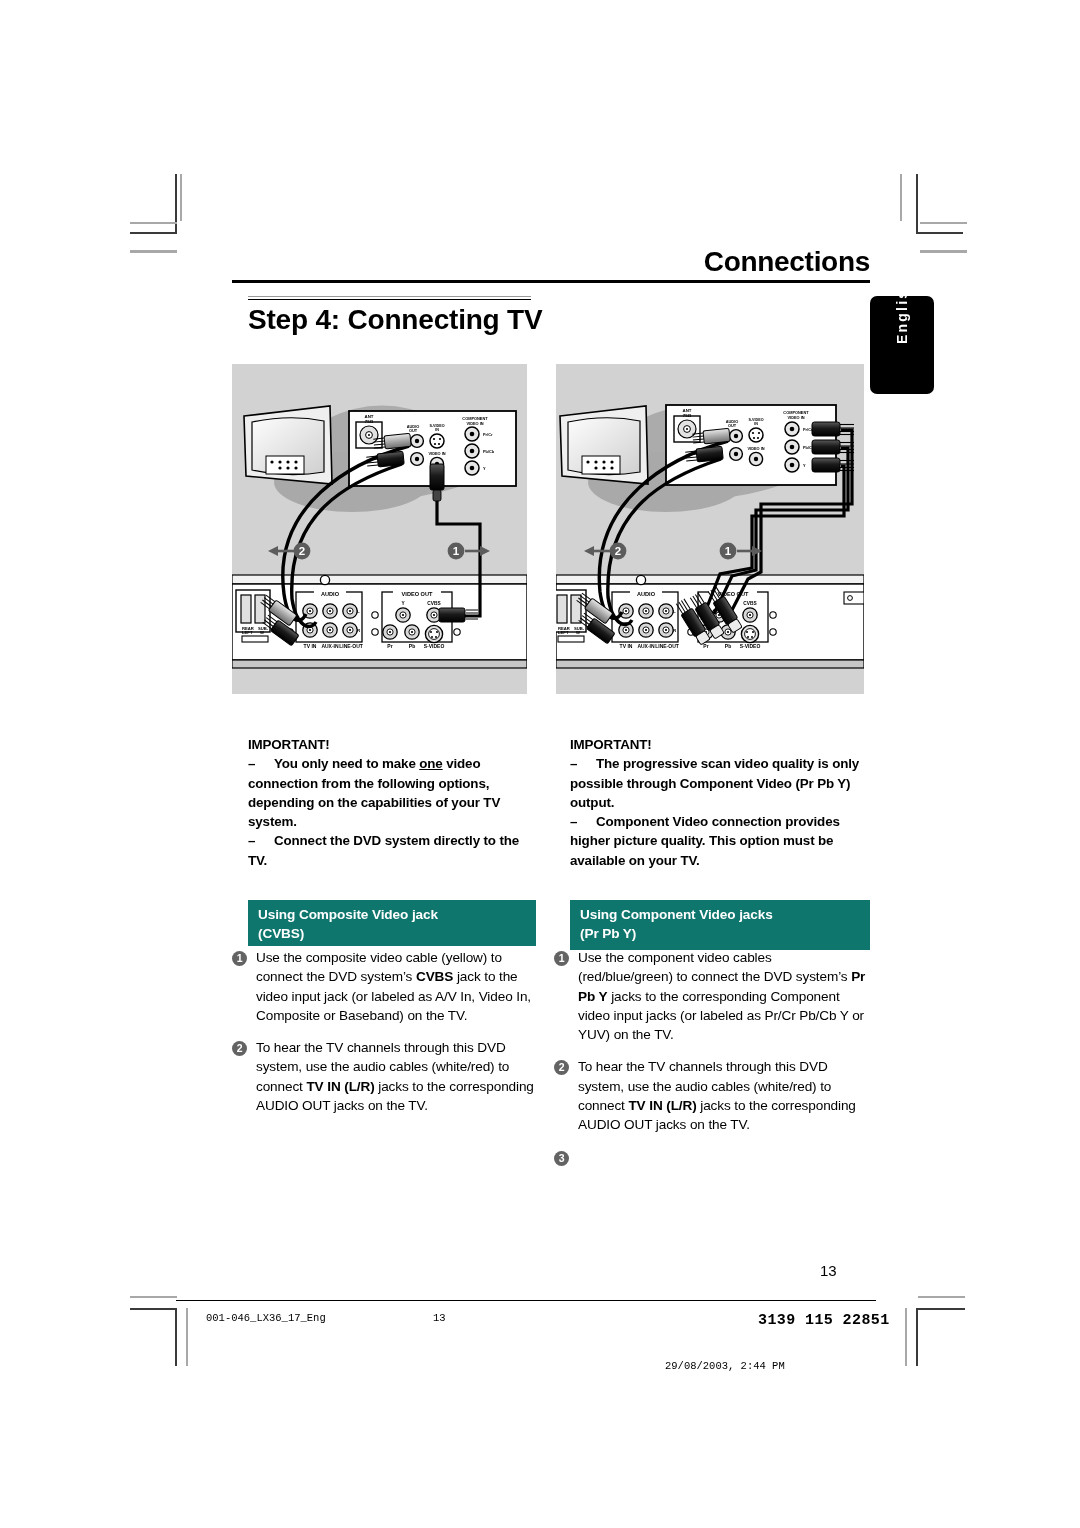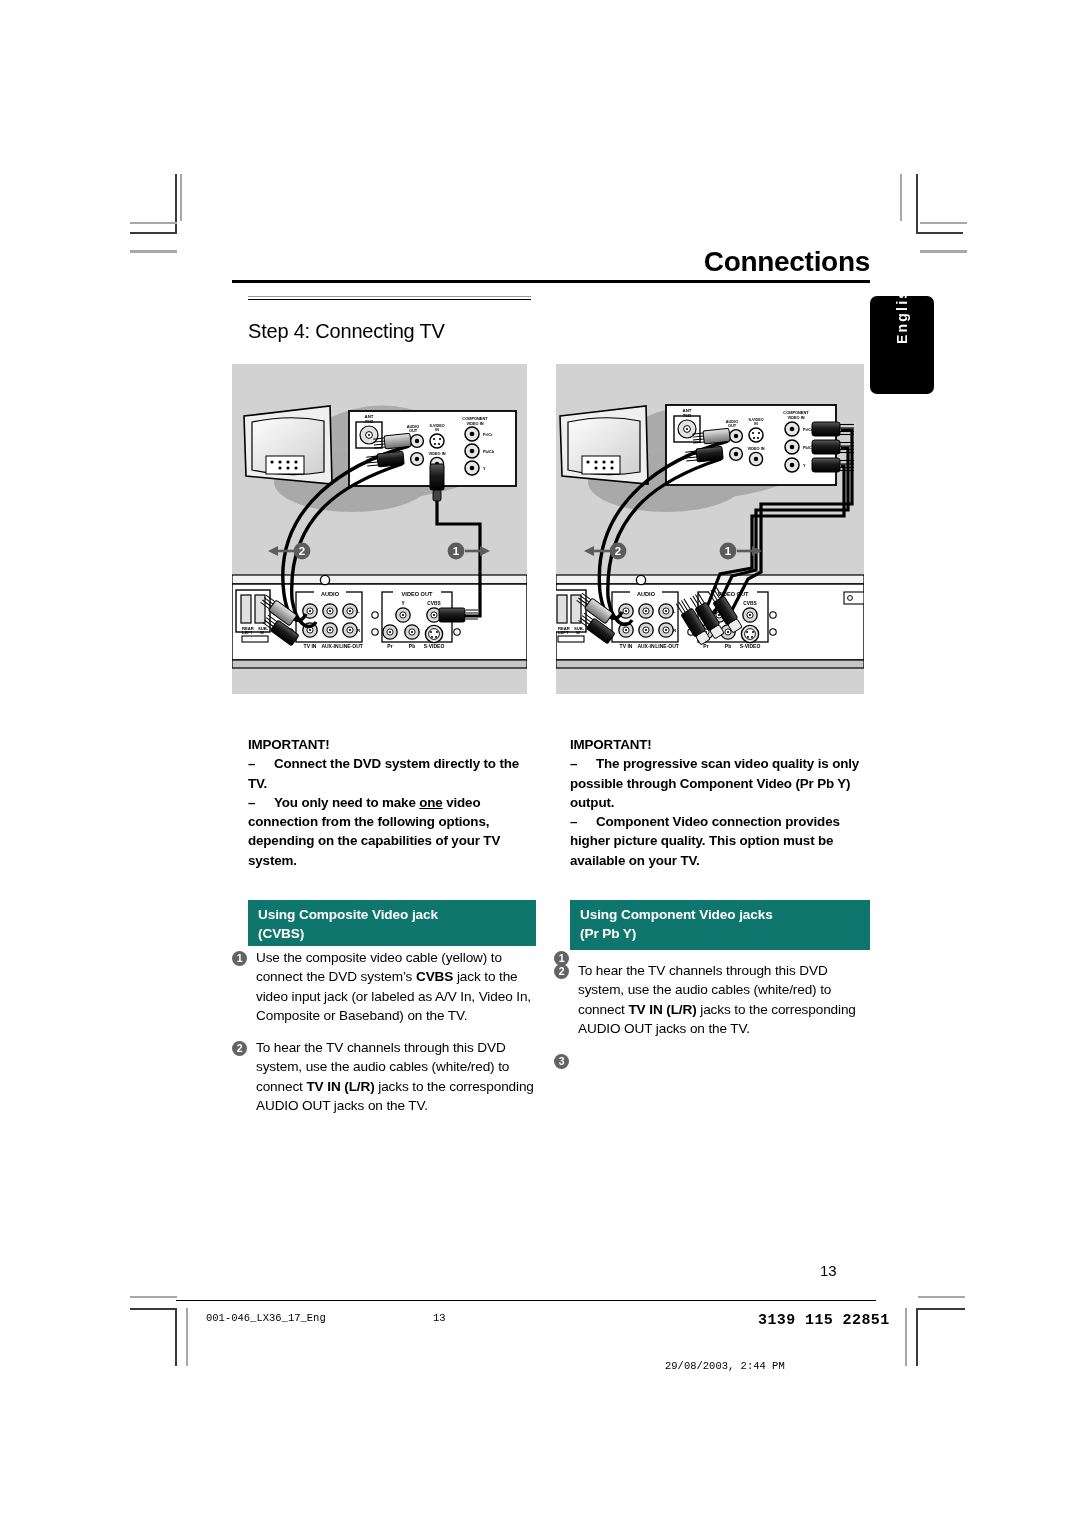--- a/index.html
+++ b/index.html
@@ -59,22 +59,22 @@
     display: flex;
     align-items: center;
     justify-content: center;
   }
 
   
   #step-heading-wrap { position: absolute; left: 248px; top: 296px; width: 290px; }
   #step-rule-top { height: 1px; background: #9a9a9a; width: 283px; }
   #step-rule-top2 { height: 1px; background: #000; width: 283px; margin-top: 2px; }
   #step-heading {
-    font-size: 20px; font-weight: normal;
-    margin-top: 20px; letter-spacing: -0.2px;
+    font-size: 28px; font-weight: bold;
+    margin-top: 4px; letter-spacing: -0.2px;
     white-space: nowrap;
   }
 
   
   .diagram {
     position: absolute;
     background: #d2d2d2;
     overflow: hidden;
   }
   #diagram-left  { left: 232px; top: 364px; width: 295px; height: 330px; }
@@ -705,24 +705,24 @@
       <text x="172" y="191.4" font-size="11.5" font-weight="bold" fill="#fff" text-anchor="middle" font-family="Liberation Sans, sans-serif">1</text>
       <line x1="181" y1="187" x2="202" y2="187" stroke="#5c5c5c" stroke-width="2.6"></line>
       <polygon points="206,187 196,182 196,192" fill="#5c5c5c"></polygon>
     </g>
   </svg>
 </div>
 
 <div id="important-left" class="important-block">
   <div class="imp-title">IMPORTANT!</div>
   <div class="imp-item">
-    <span class="dash">–</span><span>Connect the DVD system directly to the TV.</span>
+    <span class="dash">–</span><span>You only need to make </span><span class="u">one</span><span> video connection from the following options, depending on the capabilities of your TV system.</span>
   </div>
   <div class="imp-item">
-    <span class="dash">–</span><span>You only need to make </span><span class="u">one</span><span> video connection from the following options, depending on the capabilities of your TV system.</span>
+    <span class="dash">–</span><span>Connect the DVD system directly to the TV.</span>
   </div>
 </div>
 
 <div id="important-right" class="important-block">
   <div class="imp-title">IMPORTANT!</div>
   <div class="imp-item">
     <span class="dash">–</span><span>The progressive scan video quality is only possible through Component Video (Pr Pb Y) output.</span>
   </div>
   <div class="imp-item">
     <span class="dash">–</span><span>Component Video connection provides higher picture quality. This option must be available on your TV.</span>
@@ -736,21 +736,21 @@
 <div id="bar-right" class="section-bar">
   <div>Using Component Video jacks</div>
   <div>(Pr Pb Y)</div>
 </div>
 
 <div id="instr-left" class="instr-col">
     <div class="instr-item"><span class="bullet-num">1</span><span><span>Use the composite video cable (yellow) to connect the DVD system’s </span><b>CVBS</b><span> jack to the video input jack (or labeled as A/V In, Video In, Composite or Baseband) on the TV.</span></span></div>
     <div class="instr-item"><span class="bullet-num">2</span><span><span>To hear the TV channels through this DVD system, use the audio cables (white/red) to connect </span><b>TV IN (L/R)</b><span> jacks to the corresponding AUDIO OUT jacks on the TV.</span></span></div>
   </div>
 <div id="instr-right" class="instr-col">
-    <div class="instr-item"><span class="bullet-num">1</span></div>
+    <div class="instr-item"><span class="bullet-num">1</span><span><span>Use the component video cables (red/blue/green) to connect the DVD system’s </span><b>Pr Pb Y</b><span> jacks to the corresponding Component video input jacks (or labeled as Pr/Cr Pb/Cb Y or YUV) on the TV.</span></span></div>
     <div class="instr-item"><span class="bullet-num">2</span><span><span>To hear the TV channels through this DVD system, use the audio cables (white/red) to connect </span><b>TV IN (L/R)</b><span> jacks to the corresponding AUDIO OUT jacks on the TV.</span></span></div>
     <div class="instr-item"><span class="bullet-num">3</span></div>
   </div>
 
 <div id="page-number">13</div>
 
 <div id="footer-rule"></div>
 <div id="footer-file" class="footer-text">001-046_LX36_17_Eng</div>
 <div id="footer-page" class="footer-text">13</div>
 <div id="footer-date" class="footer-text">29/08/2003, 2:44 PM</div>

